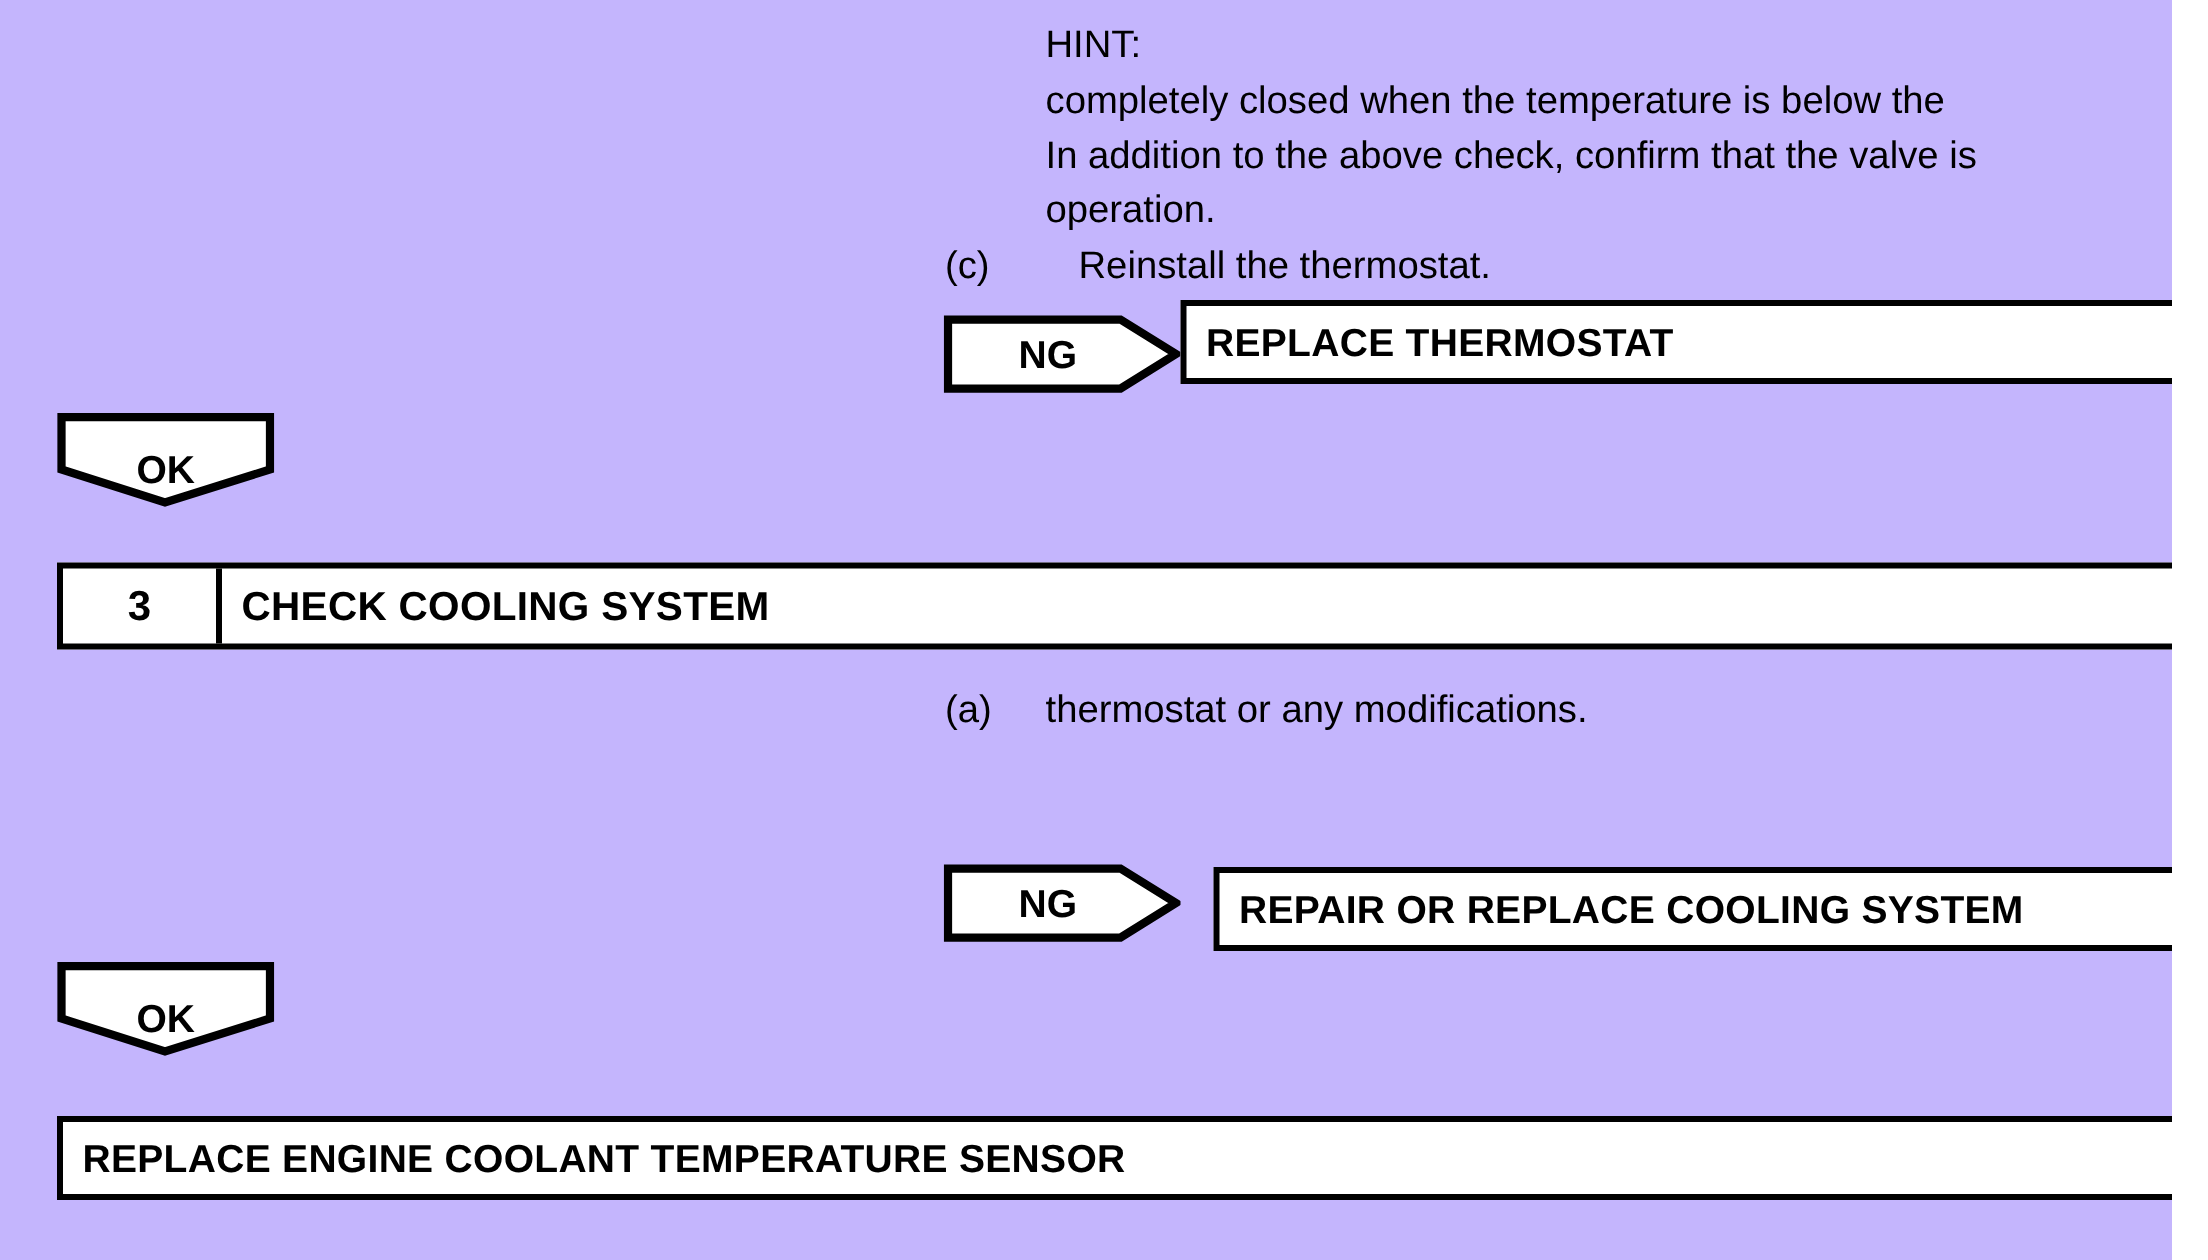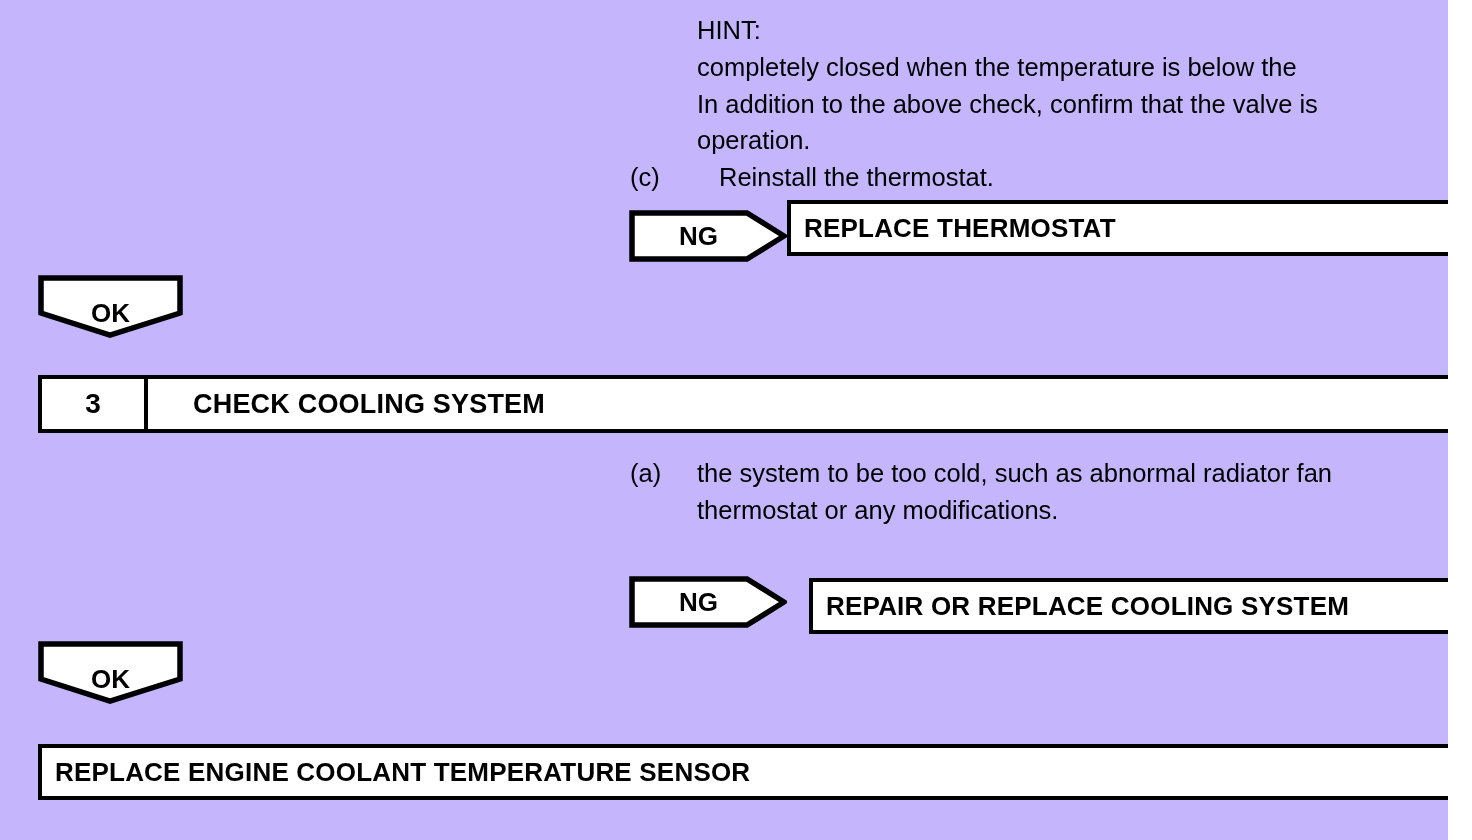--- a/index.html
+++ b/index.html
@@ -132,21 +132,20 @@
   .stepbar .title {
     flex: 1;
     display: flex;
     align-items: center;
     padding-left: 13px;
     font-size: 27px;
     font-weight: bold;
     letter-spacing: 0.2px;
     color: #000;
     white-space: nowrap;
-    margin-left: 32px;
   }
 </style>
 </head>
 <body>
 
 <div id="page">
 
   <div class="textblock" style="left:697px; top:12px;">
     <span class="tb-line">HINT:</span>
     <span class="tb-line">completely closed when the temperature is below the</span>
@@ -175,21 +174,20 @@
     <span class="ok-text">OK</span>
   </div>
 
   <div class="stepbar" style="left:38px; top:375px; width:1420px; height:58px;">
     <span class="num">3</span>
     <span class="title">CHECK COOLING SYSTEM</span>
   </div>
 
   <div class="step-label" style="left:630px; top:455px;">(a)</div>
   <div class="textblock" style="left:697px; top:455px;">
-    <span class="tb-line">the system to be too cold, such as abnormal radiator fan</span>
     <span class="tb-line">thermostat or any modifications.</span>
   </div>
 
   <div class="ng-arrow" style="left:629px; top:576px; width:158px; height:52px;">
     <svg width="158" height="52" viewBox="0 0 158 52" xmlns="http://www.w3.org/2000/svg">
       <polygon points="3,3 118,3 155,26 118,49 3,49" fill="#ffffff" stroke="#000000" stroke-width="5.5" stroke-linejoin="miter"></polygon>
     </svg>
     <span class="ng-text">NG</span>
   </div>
 

